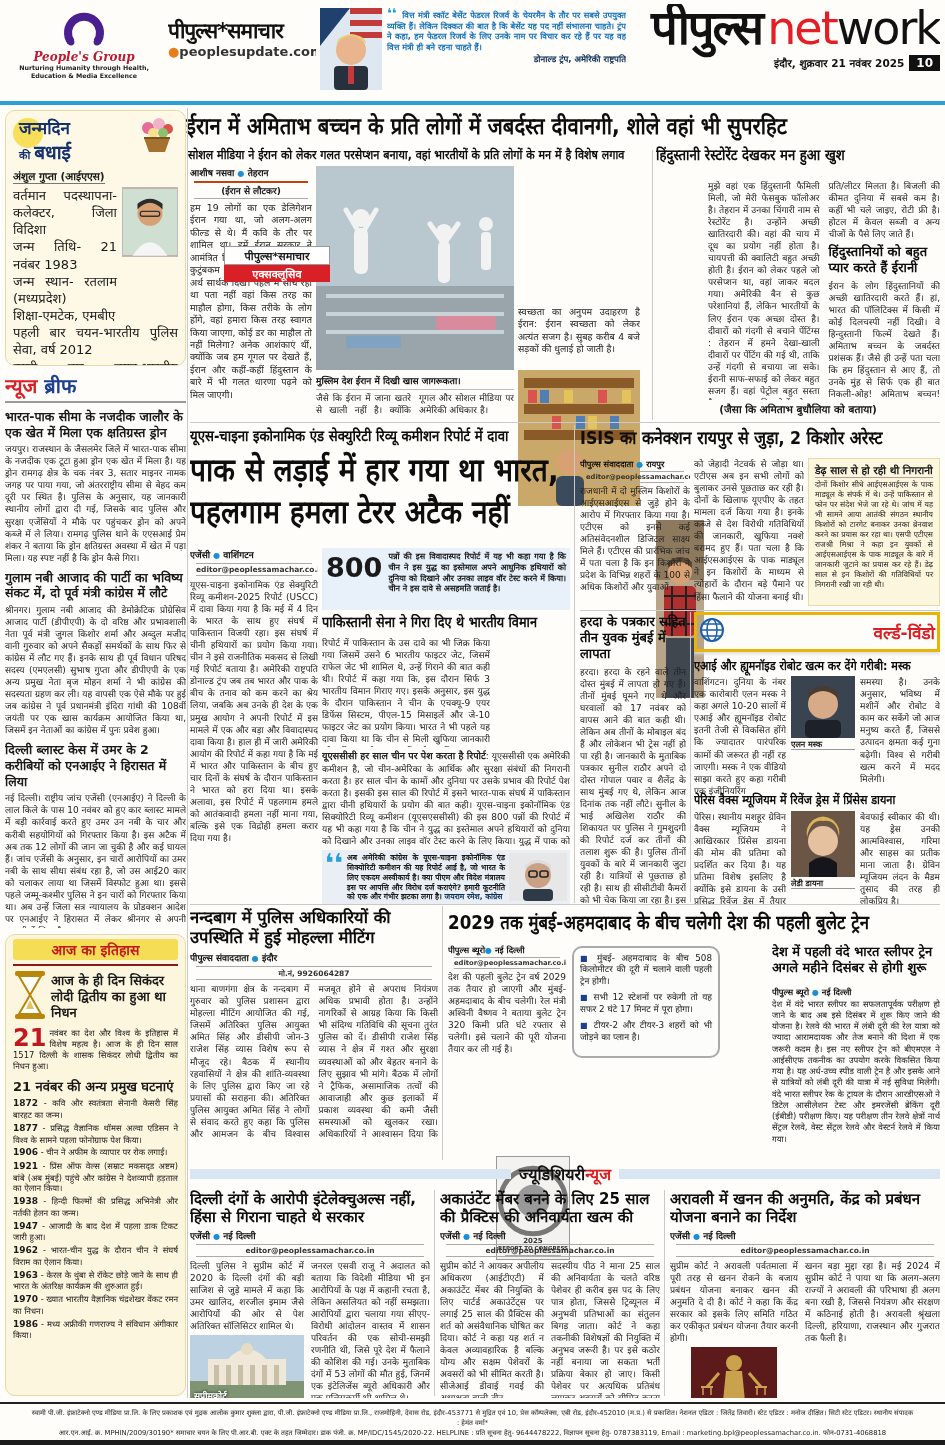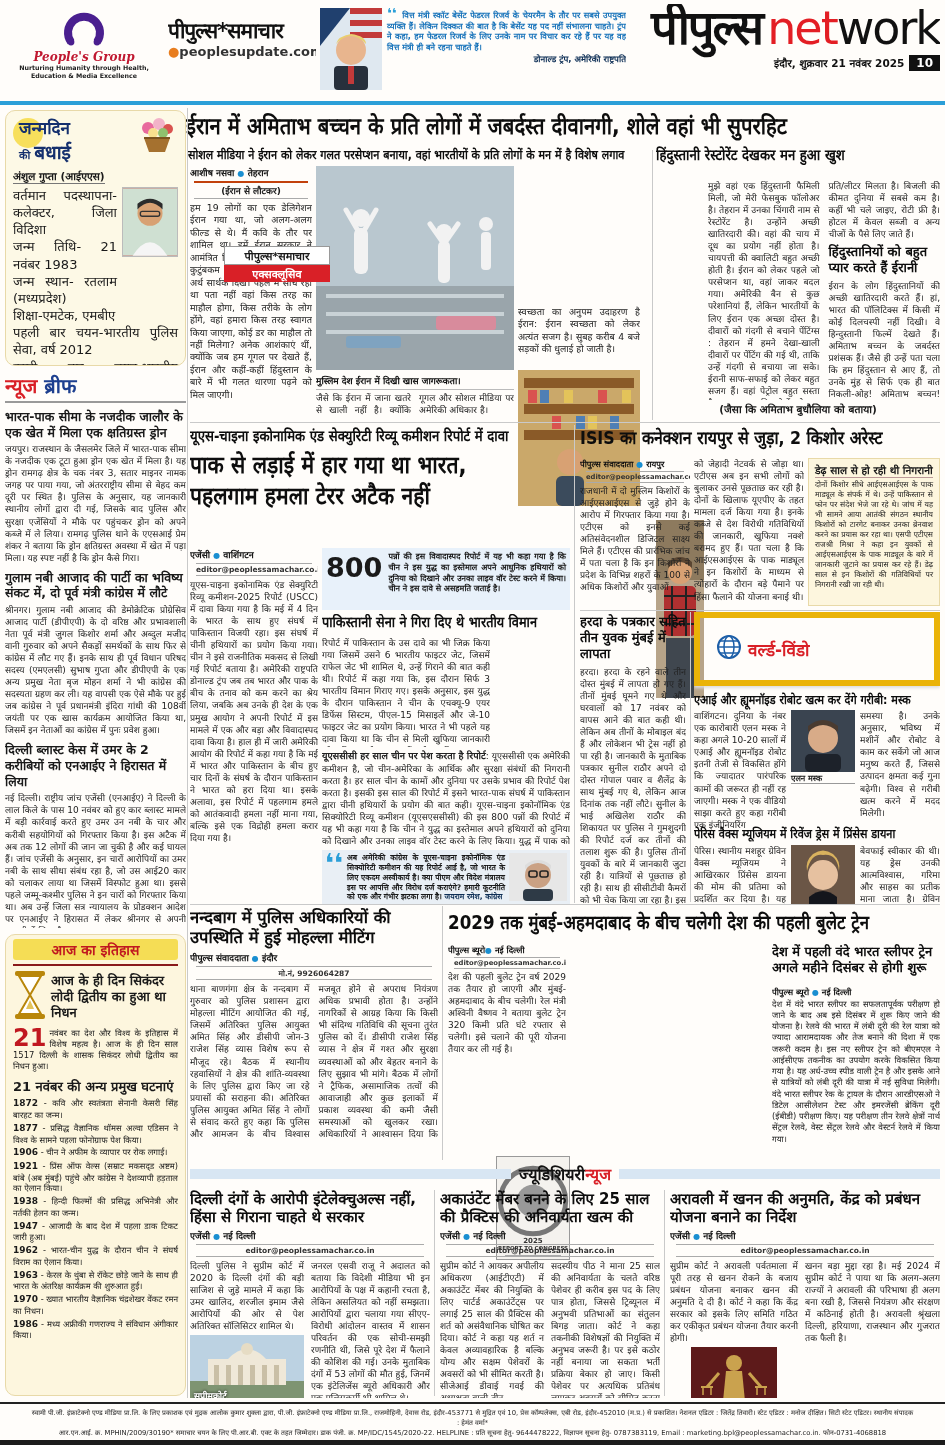--- a/index.html
+++ b/index.html
@@ -279,21 +279,21 @@
       <div class="body">मुझे वहां एक हिंदुस्तानी फैमिली मिली, जो मेरी फेसबुक फॉलोअर है। तेहरान में उनका चिंगारी नाम से रेस्टोरेंट है। उन्होंने अच्छी खातिरदारी की। वहां की चाय में दूध का प्रयोग नहीं होता है। चायपत्ती की क्वालिटी बहुत अच्छी होती है। ईरान को लेकर पहले जो परसेप्शन था, वहां जाकर बदल गया। अमेरिकी बैन से कुछ परेशानियां हैं, लेकिन भारतीयों के लिए ईरान एक अच्छा दोस्त है। दीवारों को गंदगी से बचाने पेंटिंग्स : तेहरान में हमने देखा-खाली दीवारों पर पेंटिंग की गई थी, ताकि उन्हें गंदगी से बचाया जा सके। ईरानी साफ-सफाई को लेकर बहुत सजग हैं। वहां पेट्रोल बहुत सस्ता है। बताया गया कि लोगों को एक माह के लिए 60 लीटर पेट्रोल फ्री दिया जाता है। उसके बाद 1 रुपए प्रति/लीटर मिलता है। बिजली की कीमत दुनिया में सबसे कम है। कहीं भी चले जाइए, रोटी फ्री है। होटल में केवल सब्जी व अन्य चीजों के पैसे लिए जाते हैं।</div>
       <div class="hl" style="font-size:13px;margin:4px 0">हिंदुस्तानियों को बहुत प्यार करते हैं ईरानी</div>
       <div class="body">ईरान के लोग हिंदुस्तानियों की अच्छी खातिरदारी करते हैं। हां, भारत की पॉलिटिक्स में किसी में कोई दिलचस्पी नहीं दिखी। वे हिन्दुस्तानी फिल्में देखते हैं। अमिताभ बच्चन के जबर्दस्त प्रशंसक हैं। जैसे ही उन्हें पता चला कि हम हिंदुस्तान से आए हैं, तो उनके मुंह से सिर्फ एक ही बात निकली-ओह! अमिताभ बच्चन! ऐसे कई बच्चे मिले, जिन्होंने शोले तीन-चार बार देखी थी और बागवान भी।</div>
     </div>
   </div>
   <div class="abs" style="left:656px;top:402px;width:284px;height:16px;text-align:center;font-size:10.5px;font-weight:bold">(जैसा कि अमिताभ बुधौलिया को बताया)</div>
 
   <div class="hline" style="left:190px;top:422px;width:750px"></div>
 
   <div class="abs hl" style="left:190px;top:427px;width:380px;height:22px;font-size:15px"><span class="sq">यूएस-चाइना इकोनामिक एंड सेक्युरिटी रिव्यू कमीशन  रिपोर्ट में दावा</span></div>
-  <div class="abs hl" style="left:190px;top:450px;width:380px;height:94px;font-size:24px;line-height:1.3">
+  <div class="abs hl" style="left:190px;top:450px;width:380px;height:94px;font-size:32px;line-height:1.3">
     <span class="sq">पाक से लड़ाई में हार गया था भारत,</span><br><span class="sq">पहलगाम हमला टेरर अटैक नहीं</span>
   </div>
   <div class="abs" style="left:190px;top:548px;width:128px;height:356px">
     <div class="byline"><span>एजेंसी</span> <span class="dot">●</span> <span>वाशिंगटन</span></div>
     <div class="email">editor@peoplessamachar.co.in</div>
     <div class="body" style="margin-top:3px">यूएस-चाइना इकोनामिक एंड सेक्युरिटी रिव्यू कमीशन-2025 रिपोर्ट (USCC) में दावा किया गया है कि मई में 4 दिन के भारत के साथ हुए संघर्ष में पाकिस्तान विजयी रहा। इस संघर्ष में चीनी हथियारों का प्रयोग किया गया। चीन ने इसे राजनीतिक मकसद से लिखी गई रिपोर्ट बताया है। अमेरिकी राष्ट्रपति डोनाल्ड ट्रंप जब तब भारत और पाक के बीच के तनाव को कम करने का श्रेय लिया, जबकि अब उनके ही देश के एक प्रमुख आयोग ने अपनी रिपोर्ट में इस मामले में एक और बड़ा और विवादास्पद दावा किया है। हाल ही में जारी अमेरिकी आयोग की रिपोर्ट में कहा गया है कि मई में भारत और पाकिस्तान के बीच हुए चार दिनों के संघर्ष के दौरान पाकिस्तान ने भारत को हरा दिया था। इसके अलावा, इस रिपोर्ट में पहलगाम हमले को आतंकवादी हमला नहीं माना गया, बल्कि इसे एक विद्रोही हमला करार दिया गया है।</div>
   </div>
   <div class="abs" style="left:322px;top:548px;width:248px;height:62px;background:#e8f1fa;display:flex;gap:6px;padding:4px">
     <div style="font-size:27px;font-weight:bold;flex:none">800</div>
     <div style="font-size:8px;font-weight:bold;line-height:1.35;text-align:justify">पन्नों की इस विवादास्पद रिपोर्ट में यह भी कहा गया है कि चीन ने इस युद्ध का इस्तेमाल अपने आधुनिक हथियारों को दुनिया को दिखाने और उनका लाइव वॉर टेस्ट करने में किया। चीन ने इस दावे से असहमति जताई है।</div>
@@ -350,21 +350,21 @@
   <div class="hline" style="left:580px;top:610px;width:360px"></div>
 
   <div class="abs" style="left:580px;top:614px;width:106px;height:290px">
     <div class="hl" style="font-size:13px;margin-bottom:4px">हरदा के पत्रकार सहित तीन युवक मुंबई में लापता</div>
     <div class="body">हरदा। हरदा के रहने वाले तीन दोस्त मुंबई में लापता हो गए हैं। तीनों मुंबई घूमने गए थे और घरवालों को 17 नवंबर को वापस आने की बात कही थी। लेकिन अब तीनों के मोबाइल बंद हैं और लोकेशन भी ट्रेस नहीं हो पा रही है। जानकारी के मुताबिक पत्रकार सुनील राठौर अपने दो दोस्त गोपाल पवार व शैलेंद्र के साथ मुंबई गए थे, लेकिन आज दिनांक तक नहीं लौटे। सुनील के भाई अखिलेश राठौर की शिकायत पर पुलिस ने गुमशुदगी की रिपोर्ट दर्ज कर तीनों की तलाश शुरू की है। पुलिस तीनों युवकों के बारे में जानकारी जुटा रही है। यात्रियों से पूछताछ हो रही है। साथ ही सीसीटीवी कैमरों को भी चेक किया जा रहा है। इस मामले में मुंबई पुलिस से भी संपर्क किया गया है।</div>
   </div>
 
   <div class="vline" style="left:690px;top:612px;height:290px"></div>
 
   <div class="abs" style="left:694px;top:612px;width:246px;height:292px">
-    <div style="display:flex;justify-content:flex-start;align-items:center;gap:6px;border:6px solid #eab308;box-shadow:0 2px 3px #ddd;padding:16px">
+    <div style="display:flex;justify-content:space-between;align-items:center;gap:6px;border:3px solid #eab308;box-shadow:0 2px 3px #ddd;padding:2px">
       <span>
         <svg width="26" height="26" viewBox="0 0 26 26">
             <circle cx="13" cy="13" r="11" fill="#fff" stroke="#1d5fa8" stroke-width="2"></circle>
             <ellipse cx="13" cy="13" rx="5" ry="11" fill="none" stroke="#1d5fa8" stroke-width="1.5"></ellipse>
             <path d="M2 13 H24 M4 7 H22 M4 19 H22" stroke="#1d5fa8" stroke-width="1.5" fill="none"></path>
           </svg>
       </span>
       <span style="font-size:17px;font-weight:bold;color:#d92027">वर्ल्ड-विंडो</span>
     </div>
     <div class="hl" style="font-size:12.5px;margin-top:6px"><span class="sq">एआई और ह्यूमनॉइड रोबोट खत्म कर देंगे गरीबी: मस्क</span></div>
@@ -412,20 +412,27 @@
 
   <div class="vline" style="left:442px;top:906px;height:254px"></div>
 
   <div class="abs hl" style="left:448px;top:908px;width:492px;height:30px;font-size:19px;display:flex;align-items:center">
       <span class="sq">2029 तक मुंबई-अहमदाबाद के बीच चलेगी  देश की पहली बुलेट ट्रेन</span>
     </div>
   <div class="abs" style="left:448px;top:944px;width:118px;height:216px">
     <div class="byline" style="font-size:8.3px"><span>पीपुल्स ब्यूरो</span><span class="dot">●</span> <span>नई दिल्ली</span></div>
     <div class="email" style="font-size:6.8px">editor@peoplessamachar.co.in</div>
     <div class="body" style="margin-top:2px">देश की पहली बुलेट ट्रेन वर्ष 2029 तक तैयार हो जाएगी और मुंबई-अहमदाबाद के बीच चलेगी। रेल मंत्री अश्विनी वैष्णव ने बताया बुलेट ट्रेन 320 किमी प्रति घंटे रफ्तार से चलेगी। इसे चलाने की पूरी योजना तैयार कर ली गई है।</div>
+  </div>
+  <div class="abs" style="left:572px;top:946px;width:148px;height:112px;border:2px solid #aaa;border-radius:10px;padding:5px 6px;background:#fcfcfa">
+    <ul class="points">
+      <li>मुंबई- अहमदाबाद के बीच 508 किलोमीटर की दूरी में चलाने वाली पहली ट्रेन होगी।</li>
+      <li>सभी 12 स्टेशनों पर रुकेगी तो यह सफर 2 घंटे 17 मिनट में पूरा होगा।</li>
+      <li>टीयर-2 और टीयर-3 शहरों को भी जोड़ने का प्लान है।</li>
+    </ul>
   </div>
 
   <div class="abs" style="left:772px;top:944px;width:168px;height:216px">
     <div class="hl" style="font-size:13px">देश में पहली वंदे भारत स्लीपर ट्रेन अगले महीने दिसंबर से होगी शुरू</div>
     <div class="byline" style="font-size:8.3px;margin-top:10px"><span>पीपुल्स ब्यूरो</span> <span class="dot">●</span> <span>नई दिल्ली</span></div>
     <div class="body" style="margin-top:2px;font-size:8.4px">देश में वंदे भारत स्लीपर का सफलतापूर्वक परीक्षण हो जाने के बाद अब इसे दिसंबर में शुरू किए जाने की योजना है। रेलवे की भारत में लंबी दूरी की रेल यात्रा को ज्यादा आरामदायक और तेज बनाने की दिशा में एक जरूरी कदम है। इस नए स्लीपर ट्रेन को बीएमएल ने आईसीएफ तकनीक का उपयोग करके विकसित किया गया है। यह अर्ध-उच्च स्पीड वाली ट्रेन है और इसके आने से यात्रियों को लंबी दूरी की यात्रा में नई सुविधा मिलेगी। वंदे भारत स्लीपर रेक के ट्रायल के दौरान आरडीएसओ ने डिटेल आसीलेशन टेस्ट और इमरजेंसी ब्रेकिंग दूरी (ईबीडी) परीक्षण किए। यह परीक्षण तीन रेलवे क्षेत्रों नार्थ सेंट्रल रेलवे, वेस्ट सेंट्रल रेलवे और वेस्टर्न रेलवे में किया गया।</div>
   </div>
 
   <div class="abs" style="left:190px;top:1162px;width:750px;height:24px;display:flex;align-items:center;gap:8px">
     <div style="flex:1;height:10px;background:#d8e6f3"></div>

